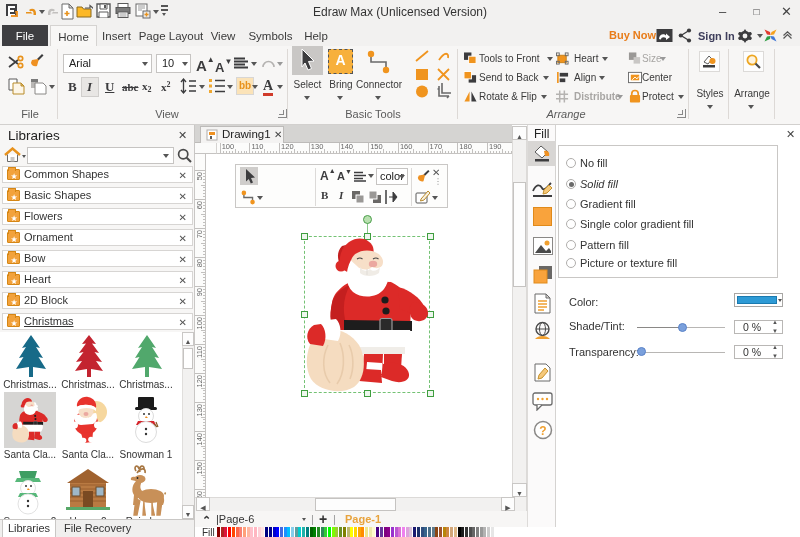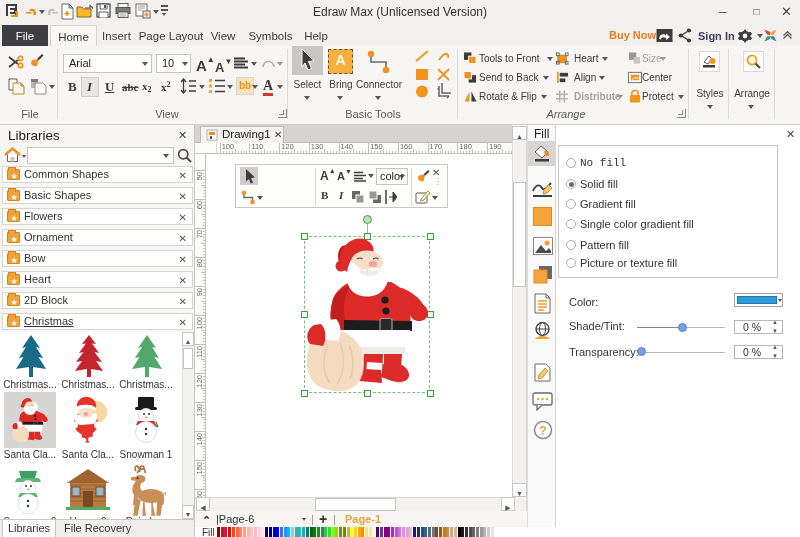--- a/index.html
+++ b/index.html
@@ -892,24 +892,24 @@
   <svg class="abs" style="left:5px;top:295px;" width="20" height="20" viewBox="0 0 20 20">
     <circle cx="10" cy="10" r="8.5" fill="#fff" stroke="#8a8886" stroke-width="1.5"></circle>
     <text x="10" y="14.5" text-anchor="middle" font-size="12" font-weight="bold" fill="#f0a030" font-family="Liberation Sans">?</text>
   </svg>
 </div>
 <div class="abs" id="fillpane">
   <div class="abs" style="left:-23px;top:2px;font-size:12px;color:#222;">Fill</div>
   <div class="abs" style="left:229px;top:3px;font-size:11px;color:#444;">✕</div>
   <div class="abs" style="left:1px;top:20px;width:220px;height:133px;border:1px solid #c9c7c5;"></div>
   <div class="abs radio" style="left:9px;top:33px;"></div>
-    <div class="abs flabel" style="left:23px;top:32px;font-family:Liberation Mono, monospace;">No fill</div>
+    <div class="abs flabel" style="left:23px;top:32px;">No fill</div>
   <div class="abs radio" style="left:9px;top:54px;"></div>
     <div class="abs" style="left:12px;top:57px;width:5px;height:5px;border-radius:50%;background:#6a6a6a;"></div>
-    <div class="abs flabel" style="left:23px;top:53px;">Solid fill</div>
+    <div class="abs flabel" style="left:23px;top:53px;font-style:italic;">Solid fill</div>
   <div class="abs radio" style="left:9px;top:74px;"></div>
     <div class="abs flabel" style="left:23px;top:73px;">Gradient fill</div>
   <div class="abs radio" style="left:9px;top:94px;"></div>
     <div class="abs flabel" style="left:23px;top:93px;">Single color gradient fill</div>
   <div class="abs radio" style="left:9px;top:115px;"></div>
     <div class="abs flabel" style="left:23px;top:114px;">Pattern fill</div>
   <div class="abs radio" style="left:9px;top:133px;"></div>
     <div class="abs flabel" style="left:23px;top:132px;">Picture or texture fill</div>
   <div class="abs flabel" style="left:12px;top:171px;">Color:</div>
   <div class="abs" style="left:177px;top:168px;width:49px;height:14px;border:1px solid #a8a6a4;background:#fff;">

